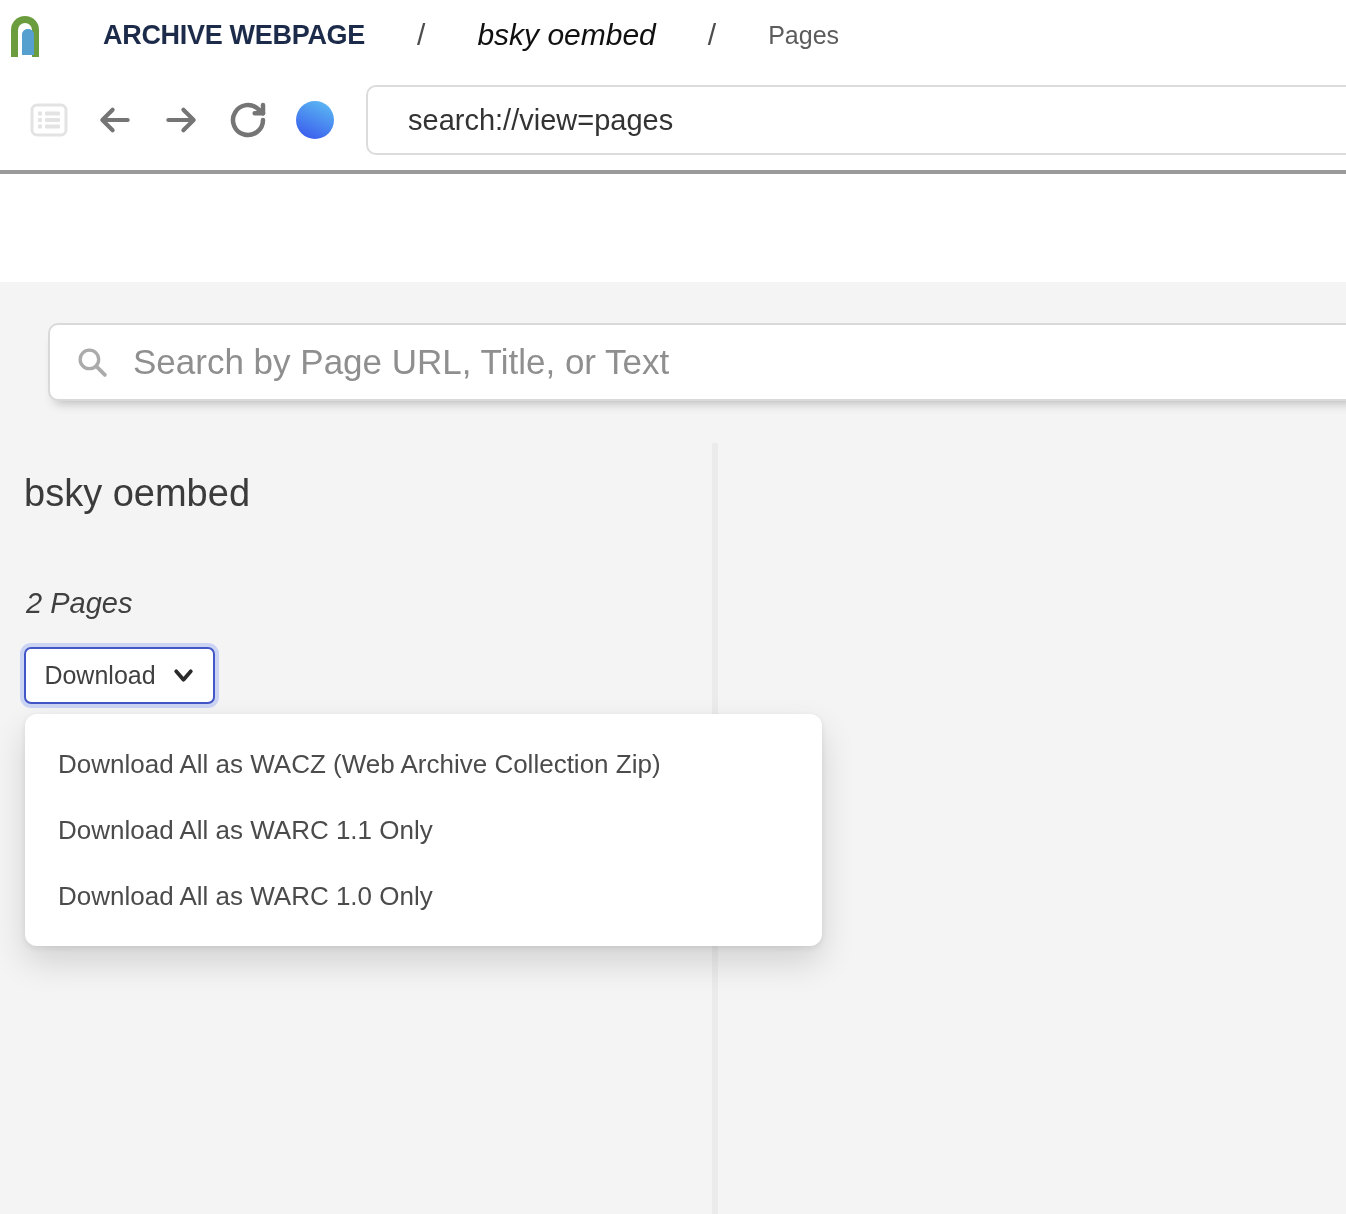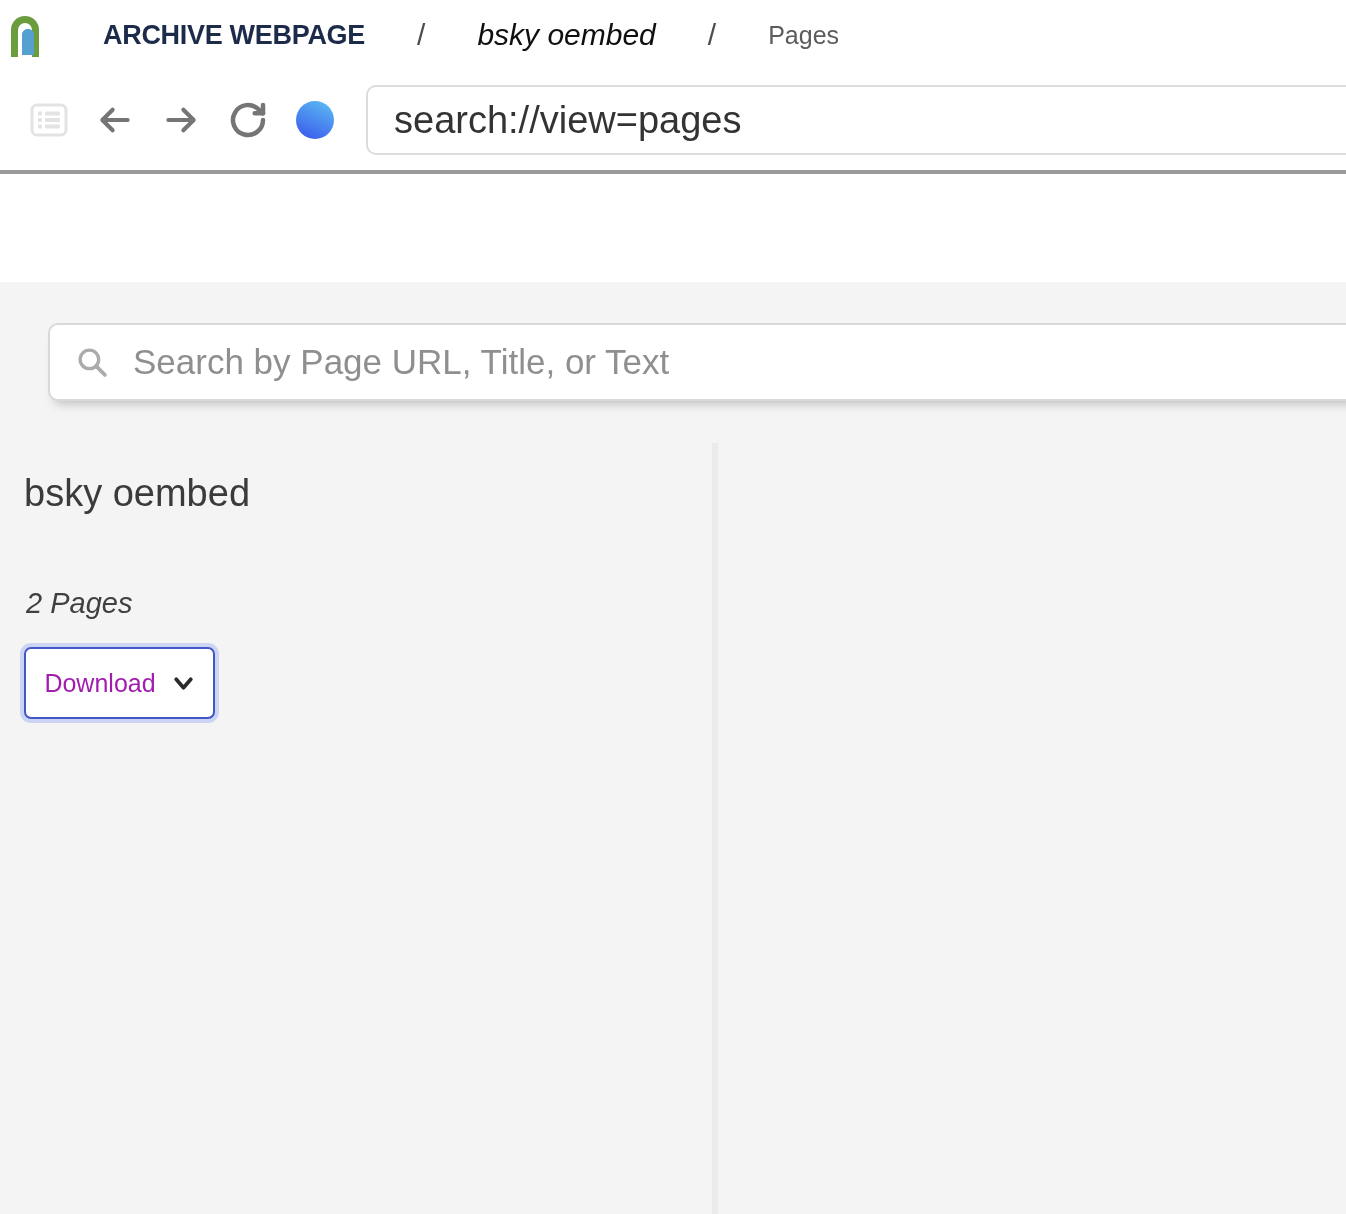--- a/index.html
+++ b/index.html
@@ -72,22 +72,23 @@
     margin-left:32px;
     margin-right:-14px;
     border:2px solid #dcdcdc;
     border-radius:10px;
     display:flex;align-items:center;
     padding:0 26px;
     background:#fff;
   }
   .url-bar input{
     width:100%;border:none;outline:none;
-    font-family:inherit;font-size:38px;color:#333;
+    font-family:inherit;font-size:29px;color:#333;
     background:transparent;
+    margin-left:14px;
   }
 
   
   .content{
     position:absolute;left:0;top:282px;right:0;bottom:0;
     background:var(--panel-bg);
   }
   .search-bar{
     position:absolute;left:48px;right:-18px;top:41px;height:78px;
     background:#fff;border:2px solid #d9d9d9;border-radius:10px;
@@ -111,27 +112,27 @@
   .collection-title{
     position:absolute;left:24px;top:190px;
     font-size:38px;color:#3b3b3b;
   }
   .page-count{
     position:absolute;left:26px;top:305px;
     font-size:29px;font-style:italic;color:#404040;
   }
   .download-button{
     position:absolute;left:24px;top:365px;
-    width:191px;height:72px;
+    width:191px;height:57px;
     background:#fff;
     border:2px solid var(--focus-border);
     border-radius:7px;
     box-shadow:0 0 0 4px var(--focus-ring);
     display:flex;align-items:center;justify-content:center;gap:16px;
-    font-family:inherit;font-size:25px;color:#a21caf;
+    font-family:inherit;font-size:25px;color:#404040;
     cursor:pointer;
   }
 
   
   .download-menu{
     position:absolute;left:25px;top:432px;width:797px;
     background:#fff;border-radius:12px;
     box-shadow:0 2px 6px rgba(0,0,0,0.08),0 16px 34px rgba(0,0,0,0.14);
     padding:17px 0;
     z-index:5;
@@ -238,14 +239,19 @@
   <div class="collection-title">bsky oembed</div>
   <div class="page-count">2 Pages</div>
   <button class="download-button">
     <span>Download</span>
     <svg width="23" height="23" viewBox="0 0 22 22">
       <polyline points="4 7 11 15 18 7" fill="none" stroke="#2b2b2b" stroke-width="3.6" stroke-linecap="round" stroke-linejoin="round"></polyline>
     </svg>
   </button>
 
 
+  <div class="download-menu">
+    <div class="menu-item">Download All as WACZ (Web Archive Collection Zip)</div>
+    <div class="menu-item">Download All as WARC 1.1 Only</div>
+    <div class="menu-item">Download All as WARC 1.0 Only</div>
+  </div>
 
 </div>
 
 </body></html>

